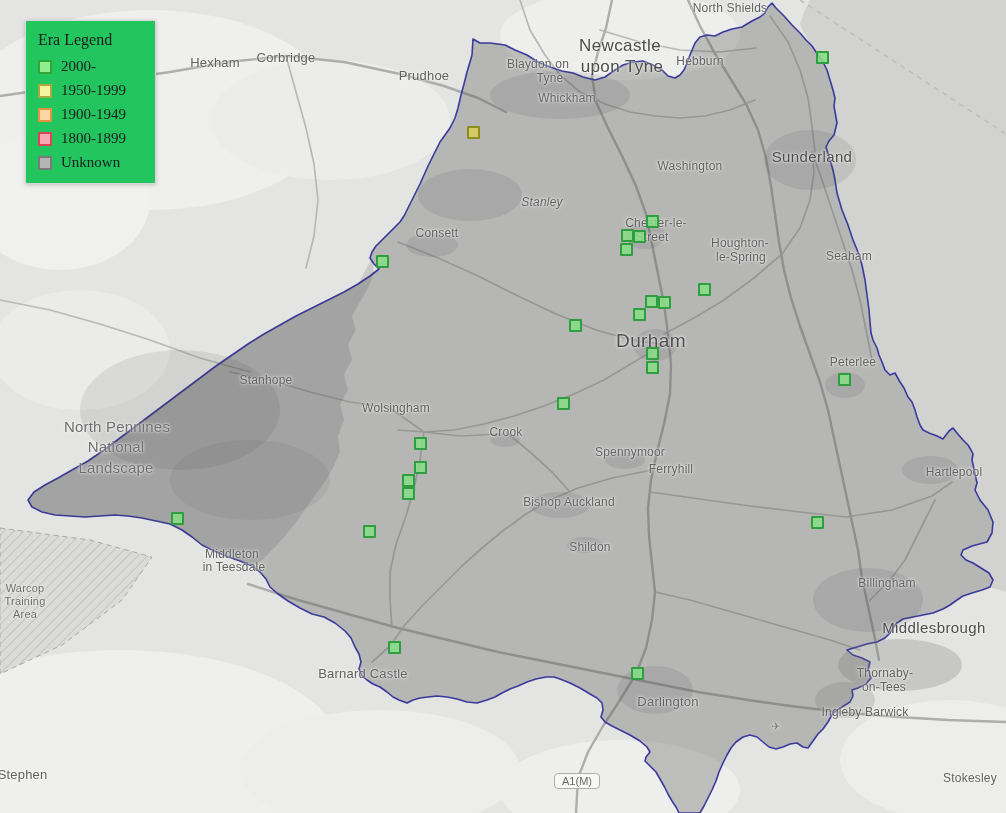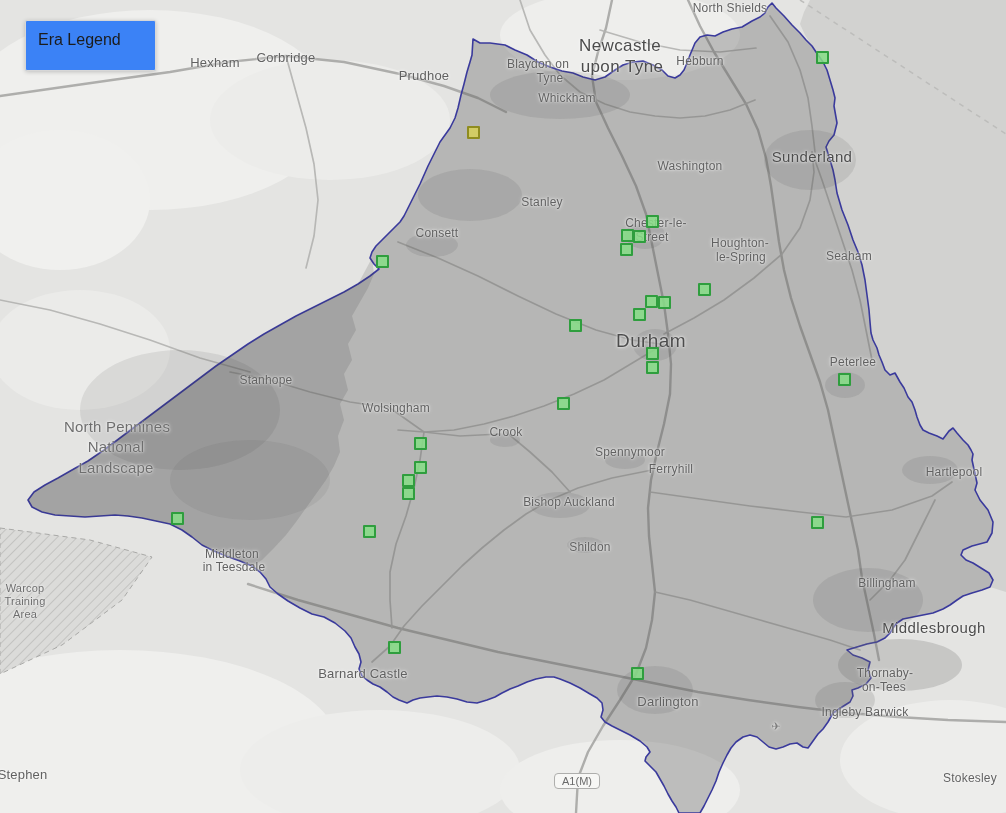--- a/index.html
+++ b/index.html
@@ -18,23 +18,23 @@
   }
   .map-label.big{color:#4c4c4c;letter-spacing:.4px;}
   .map-label.it{color:#6e6e6e;}
   .marker{
     position:absolute;width:13px;height:13px;box-sizing:border-box;
     border:2px solid #2f9e3e;background:rgba(134,222,134,.85);
     border-radius:1px;cursor:pointer;
   }
   .legend{
     position:absolute;left:25px;top:20px;width:131px;
-    background:#3b82f6;border:1px solid #d7d7d7;border-radius:2px;
+    background:#22c55e;border:1px solid #d7d7d7;border-radius:2px;
     box-shadow:0 1px 4px rgba(0,0,0,.2);
-    padding:10px 12px 12px 12px;box-sizing:border-box;z-index:30;
+    padding:10px 12px 12px 12px;box-sizing:border-box;z-index:30;font-family:Liberation Serif, serif;
   }
   .legend-title{font-size:16px;color:#1c1c1c;margin-bottom:9px;}
   .legend-row{display:flex;align-items:center;margin-top:7px;}
   .legend-swatch{width:14px;height:14px;box-sizing:border-box;border:2px solid #888;margin-right:9px;flex:0 0 auto;}
   .legend-label{font-size:15px;color:#1c1c1c;}
   .road-badge{
     position:absolute;transform:translate(-50%,-50%);
     background:#f7f7f5;border:1.5px solid #aeaeac;border-radius:4px;
     color:#6b6b6b;font-size:11px;padding:1px 7px;z-index:20;
     text-shadow:none;
@@ -173,21 +173,21 @@
       <div class="map-label" style="left: 730px; top: 8px; font-size: 12px;">North Shields</div>
       <div class="map-label" style="left: 215px; top: 62px; font-size: 13px;">Hexham</div>
       <div class="map-label" style="left: 286px; top: 57px; font-size: 13px;">Corbridge</div>
       <div class="map-label" style="left: 424px; top: 75px; font-size: 13px;">Prudhoe</div>
       <div class="map-label" style="left: 538px; top: 64px; font-size: 12px;">Blaydon on</div>
       <div class="map-label" style="left: 538px; top: 78px; font-size: 12px; margin-left: 12px;">Tyne</div>
       <div class="map-label" style="left: 567px; top: 98px; font-size: 12px;">Whickham</div>
       <div class="map-label" style="left: 700px; top: 61px; font-size: 12px;">Hebburn</div>
       <div class="map-label" style="left: 690px; top: 166px; font-size: 12px;">Washington</div>
       <div class="map-label big" style="left: 812px; top: 156px; font-size: 15px;">Sunderland</div>
-      <div class="map-label" style="left: 542px; top: 202px; font-size: 12px;">Stanley</div>
+      <div class="map-label" style="left: 542px; top: 202px; font-size: 12px; font-style: italic;">Stanley</div>
       <div class="map-label" style="left: 656px; top: 223px; font-size: 12px;">Chester-le-</div>
       <div class="map-label" style="left: 652px; top: 237px; font-size: 12px;">Street</div>
       <div class="map-label" style="left: 740px; top: 243px; font-size: 12px;">Houghton-</div>
       <div class="map-label" style="left: 741px; top: 257px; font-size: 12px;">le-Spring</div>
       <div class="map-label" style="left: 849px; top: 256px; font-size: 12px;">Seaham</div>
       <div class="map-label" style="left: 437px; top: 233px; font-size: 12px;">Consett</div>
       <div class="map-label big" style="left: 651px; top: 341px; font-size: 19px;">Durham</div>
       <div class="map-label" style="left: 853px; top: 362px; font-size: 12px;">Peterlee</div>
       <div class="map-label" style="left: 266px; top: 380px; font-size: 12px;">Stanhope</div>
       <div class="map-label" style="left: 396px; top: 408px; font-size: 12px;">Wolsingham</div>
@@ -242,15 +242,37 @@
       <div class="marker" title="2000-" style="background: rgba(134, 222, 134, 0.85); border-color: rgb(47, 158, 62); left: 811px; top: 516px;"></div>
       <div class="marker" title="2000-" style="background: rgba(134, 222, 134, 0.85); border-color: rgb(47, 158, 62); left: 363px; top: 525px;"></div>
       <div class="marker" title="2000-" style="background: rgba(134, 222, 134, 0.85); border-color: rgb(47, 158, 62); left: 388px; top: 641px;"></div>
       <div class="marker" title="2000-" style="background: rgba(134, 222, 134, 0.85); border-color: rgb(47, 158, 62); left: 631px; top: 667px;"></div>
     </div>
 
   <div class="road-badge" id="road-badge" style="left: 577px; top: 781px;">A1(M)</div>
 
   <div class="legend">
     <div class="legend-title">Era Legend</div>
+    <div id="legend-items">
+        <div class="legend-row">
+          <span class="legend-swatch" style="background: rgb(144, 238, 144); border-color: rgb(51, 165, 50);"></span>
+          <span class="legend-label">2000-</span>
+        </div>
+        <div class="legend-row">
+          <span class="legend-swatch" style="background: rgb(244, 244, 160); border-color: rgb(169, 169, 60);"></span>
+          <span class="legend-label">1950-1999</span>
+        </div>
+        <div class="legend-row">
+          <span class="legend-swatch" style="background: rgb(251, 214, 164); border-color: rgb(226, 148, 62);"></span>
+          <span class="legend-label">1900-1949</span>
+        </div>
+        <div class="legend-row">
+          <span class="legend-swatch" style="background: rgb(247, 166, 180); border-color: rgb(217, 69, 86);"></span>
+          <span class="legend-label">1800-1899</span>
+        </div>
+        <div class="legend-row">
+          <span class="legend-swatch" style="background: rgb(181, 181, 181); border-color: rgb(122, 122, 122);"></span>
+          <span class="legend-label">Unknown</span>
+        </div>
+      </div>
   </div>
 
 </div>
 
 </body></html>

